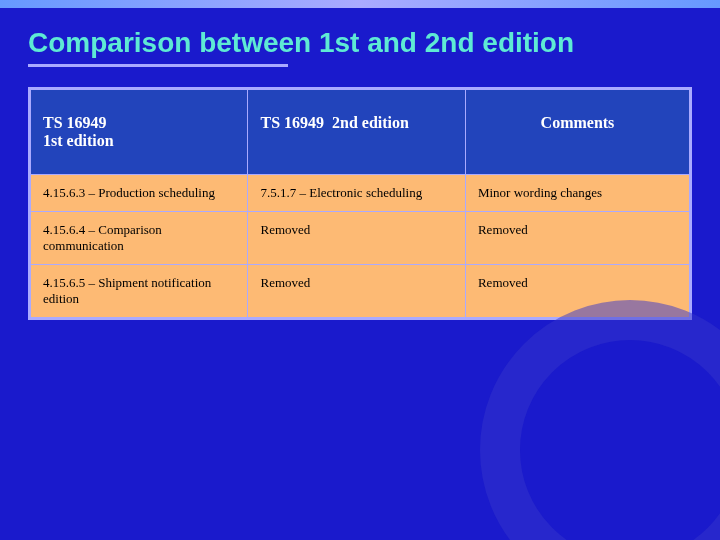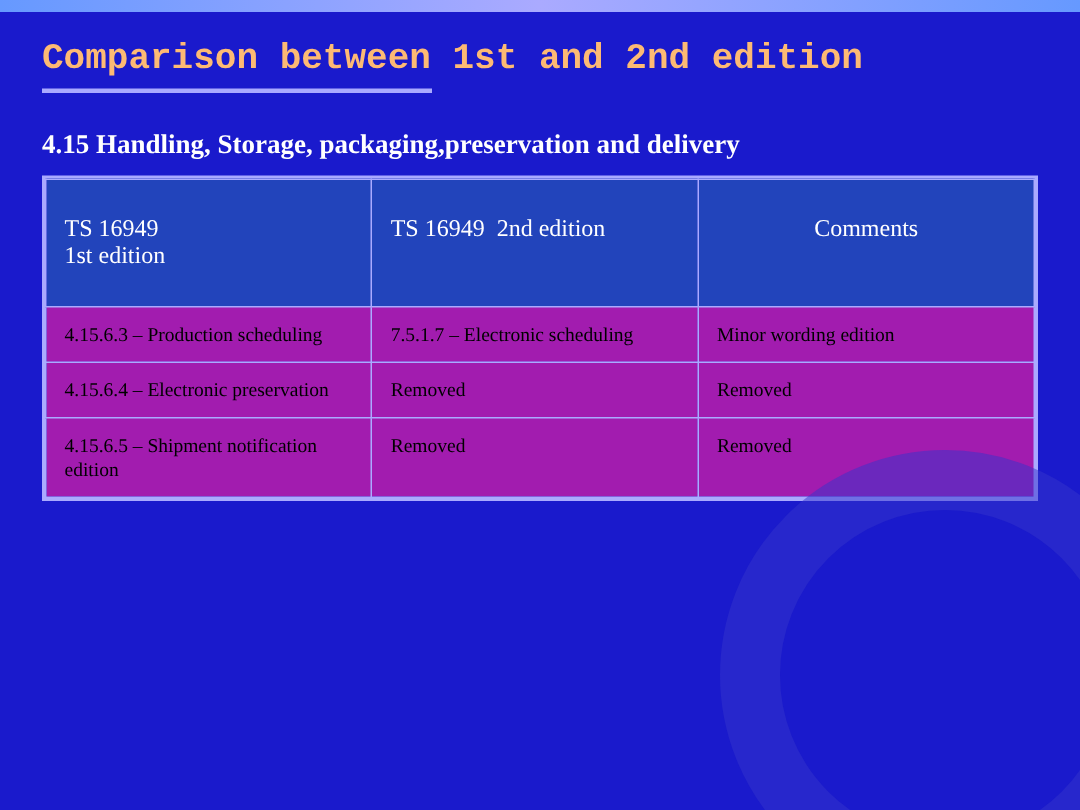--- a/index.html
+++ b/index.html
@@ -43,24 +43,24 @@
       width: 100%;
       height: 8px;
       background: linear-gradient(to right, #6699ff, #aaaaff, #6699ff);
     }
 
     .title-area {
       padding: 18px 28px 10px 28px;
     }
 
     .slide-title {
-      font-size: 24px;
+      font-size: 28px;
       font-weight: bold;
-      color: #fdba74;
-      font-family: Liberation Mono, monospace;
+      color: #5eead4;
+      font-family: Liberation Sans, sans-serif;
       line-height: 1.2;
     }
 
     
     .title-underline {
       width: 260px;
       height: 3px;
       background: #aaaaff;
       margin: 4px 0 0 0;
     }
@@ -81,28 +81,28 @@
     table {
       width: 100%;
       border-collapse: collapse;
       font-family: Georgia, serif;
     }
 
     .table-header td {
       background: #2244bb;
       color: #ffffff;
       font-size: 16px;
-      font-weight: normal;
+      font-weight: bold;
       padding: 24px 12px;
       border: 1px solid #aaaaff;
       vertical-align: top;
     }
 
     .table-row td {
-      background: #a21caf;
+      background: #fdba74;
       color: #000000;
       font-size: 13px;
       padding: 10px 12px;
       border: 1px solid #aaaaff;
       vertical-align: top;
     }
 
     .col-1 { width: 33%; }
     .col-2 { width: 33%; }
     .col-3 { width: 34%; text-align: center; }
@@ -111,39 +111,38 @@
 <body>
 
 <div class="slide">
   <div class="top-bar"></div>
 
   <div class="title-area">
     <div class="slide-title">Comparison between 1st and 2nd edition</div>
     <div class="title-underline"></div>
   </div>
 
-  <div class="subtitle">4.15 Handling, Storage, packaging,preservation and delivery</div>
 
   <div class="table-wrapper">
     <table>
       <thead>
         <tr class="table-header">
           <td class="col-1">TS 16949<br>1st edition</td>
           <td class="col-2">TS 16949&nbsp; 2nd edition</td>
           <td class="col-3">Comments</td>
         </tr>
       </thead>
       <tbody>
         <tr class="table-row">
           <td>4.15.6.3 – Production scheduling</td>
           <td>7.5.1.7 – Electronic scheduling</td>
-          <td>Minor wording edition</td>
+          <td>Minor wording changes</td>
         </tr>
         <tr class="table-row">
-          <td>4.15.6.4 – Electronic preservation</td>
+          <td>4.15.6.4 – Comparison communication</td>
           <td>Removed</td>
           <td>Removed</td>
         </tr>
         <tr class="table-row">
           <td>4.15.6.5 – Shipment notification edition</td>
           <td>Removed</td>
           <td>Removed</td>
         </tr>
       </tbody>
     </table>

